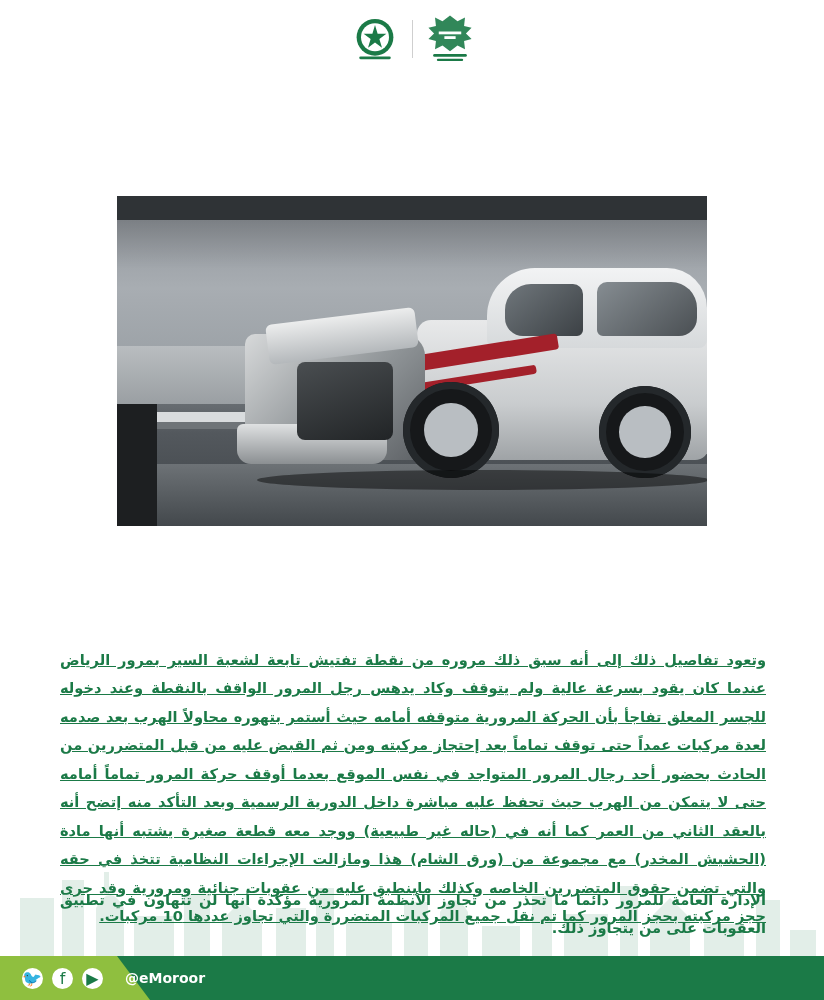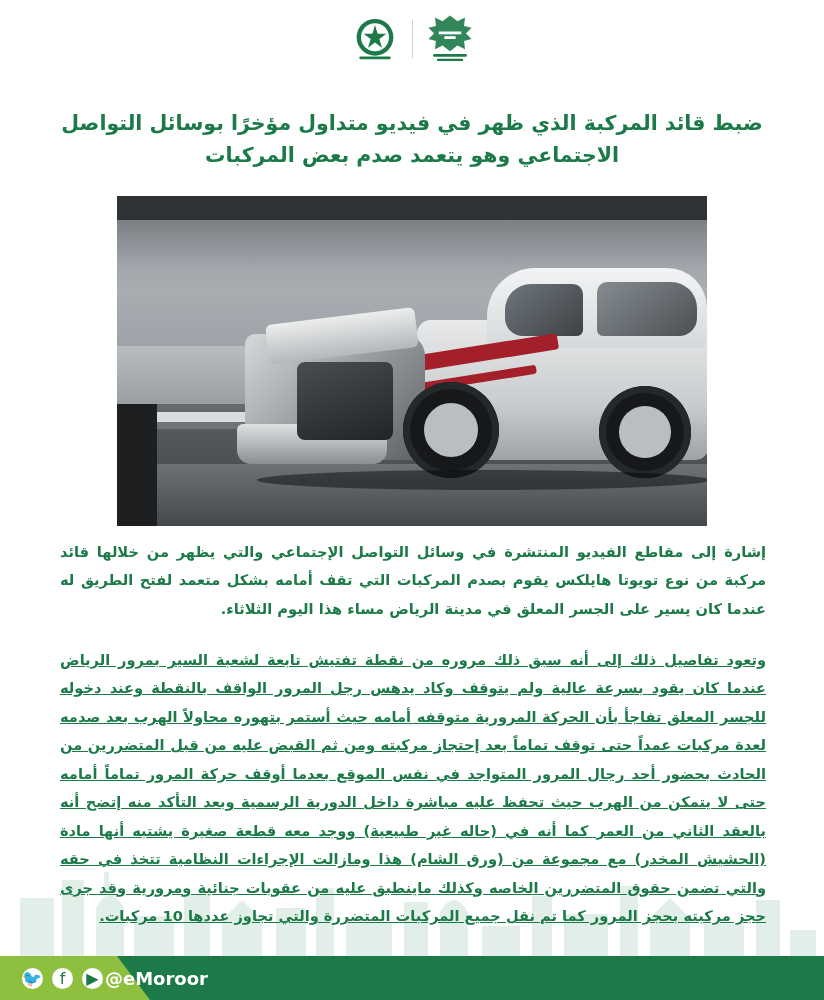--- a/index.html
+++ b/index.html
@@ -190,23 +190,23 @@
     background: #ffffff;
     display: flex;
     align-items: center;
     justify-content: center;
     color: #1b7a47;
   }
   .handle {
     position: relative;
     z-index: 2;
     color: #ffffff;
-    font-size: 18px;
+    font-size: 14px;
     font-weight: bold;
-    margin-left: 2px;
+    margin-left: 22px;
     direction: ltr;
     text-align: right;
   }
 </style>
 </head>
 <body>
 
 <div class="page">
 
   <svg class="skyline" viewBox="0 0 824 120" preserveAspectRatio="none">
@@ -252,21 +252,20 @@
         <g fill="#1b7a47">
           <circle cx="32" cy="26" r="21"></circle>
           <circle cx="32" cy="26" r="16" fill="#ffffff"></circle>
           <path d="M32 12 L35 22 L45 22 L37 28 L40 38 L32 32 L24 38 L27 28 L19 22 L29 22 Z" fill="#1b7a47"></path>
           <rect x="14" y="48" width="36" height="3" rx="1.5"></rect>
         </g>
       </svg>
     </div>
   </div>
 
-  <div class="headline">ضبط قائد المركبة الذي ظهر في فيديو متداول مؤخرًا بوسائل التواصل الاجتماعي وهو يتعمد صدم بعض المركبات</div>
 
   <div class="photo-wrap">
     <div class="photo"></div>
 
     <div class="barrier" style="left:0; top:216px; width:590px; height:10px; background:#d9dcde;"></div>
     <div class="barrier" style="left:0; top:226px; width:590px; height:7px; background:#6f7478;"></div>
 
     <div class="barrier" style="left:0; top:150px; width:590px; height:58px; background:linear-gradient(to bottom,#b9bdc0,#9a9fa3);"></div>
 
     <div class="road-line" style="top:268px; height:62px; background:linear-gradient(to bottom,#6d7276,#43484c);"></div>
@@ -287,22 +286,22 @@
     <div class="crumple" style="left:150px; top:120px; width:150px; height:40px; transform:rotate(-7deg); background:linear-gradient(to bottom,#eceded,#b4b8bb);"></div>
     <div class="crumple" style="left:120px; top:228px; width:150px; height:40px; background:linear-gradient(to bottom,#dfe1e2,#8b8f92); border-radius:6px 6px 14px 14px;"></div>
     <div class="crumple" style="left:180px; top:166px; width:96px; height:78px; background:linear-gradient(160deg,#4a4e51,#212426); border-radius:8px;"></div>
 
     <div class="wheel" style="left:286px; top:186px; width:96px; height:96px;"></div>
     <div class="wheel" style="left:482px; top:190px; width:92px; height:92px;"></div>
 
     <div class="car-body" style="left:140px; top:274px; width:452px; height:20px; border-radius:50%; background:rgba(0,0,0,0.45);"></div>
   </div>
 
-  <div class="body-text p1">إشارة إلى مقاطع الفيديو المنتشرة في وسائل التواصل الإجتماعي والتي يظهر من خلالها قائد مركبة من نوع تويوتا هايلكس يقوم بصدم المركبات التي تقف أمامه بشكل متعمد لفتح الطريق له عندما كان يسير على الجسر المعلق في مدينة الرياض مساء هذا اليوم الثلاثاء.</div>
   <div class="body-text p2">وتعود تفاصيل ذلك إلى أنه سبق ذلك مروره من نقطة تفتيش تابعة لشعبة السير بمرور الرياض عندما كان يقود بسرعة عالية ولم يتوقف وكاد يدهس رجل المرور الواقف بالنقطة وعند دخوله للجسر المعلق تفاجأ بأن الحركة المرورية متوقفه أمامه حيث أستمر بتهوره محاولاً الهرب بعد صدمه لعدة مركبات عمداً حتى توقف تماماً بعد إحتجاز مركبته ومن ثم القبض عليه من قبل المتضررين من الحادث بحضور أحد رجال المرور المتواجد في نفس الموقع بعدما أوقف حركة المرور تماماً أمامه حتى لا يتمكن من الهرب حيث تحفظ عليه مباشرة داخل الدورية الرسمية وبعد التأكد منه إتضح أنه بالعقد الثاني من العمر كما أنه في (حاله غير طبيعية) ووجد معه قطعة صغيرة يشتبه أنها مادة (الحشيش المخدر) مع مجموعة من (ورق الشام) هذا ومازالت الإجراءات النظامية تتخذ في حقه والتي تضمن حقوق المتضررين الخاصه وكذلك ماينطبق عليه من عقوبات جنائية ومرورية وقد جرى حجز مركبته بحجز المرور كما تم نقل جميع المركبات المتضررة والتي تجاوز عددها 10 مركبات.</div>
+  <div class="body-text p3">الإدارة العامة للمرور دائماً ما تحذر من تجاوز الأنظمة المرورية مؤكدة أنها لن تتهاون في تطبيق العقوبات على من يتجاوز ذلك.</div>
 
   <div class="footer">
     <div class="footer-accent"></div>
     <div class="social">
       <span class="s-icon">🐦</span>
       <span class="s-icon">f</span>
       <span class="s-icon">▶</span>
     </div>
     <div class="handle">@eMoroor</div>
   </div>

